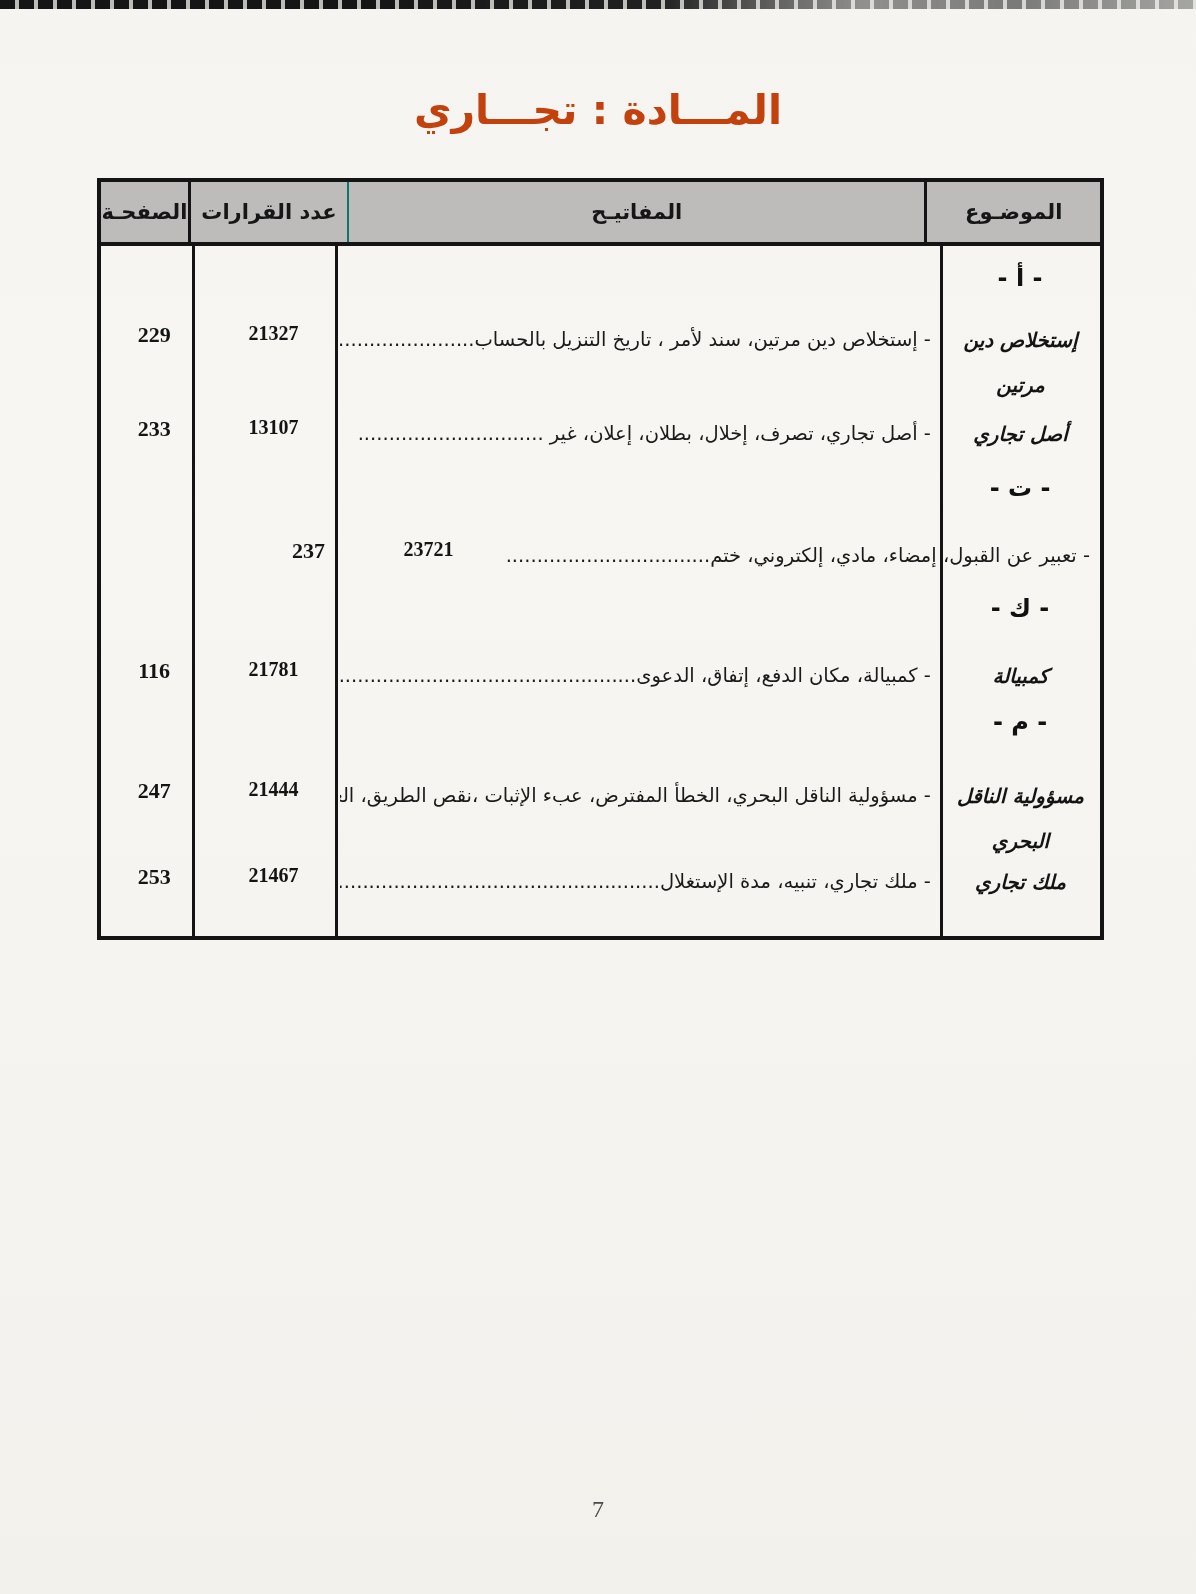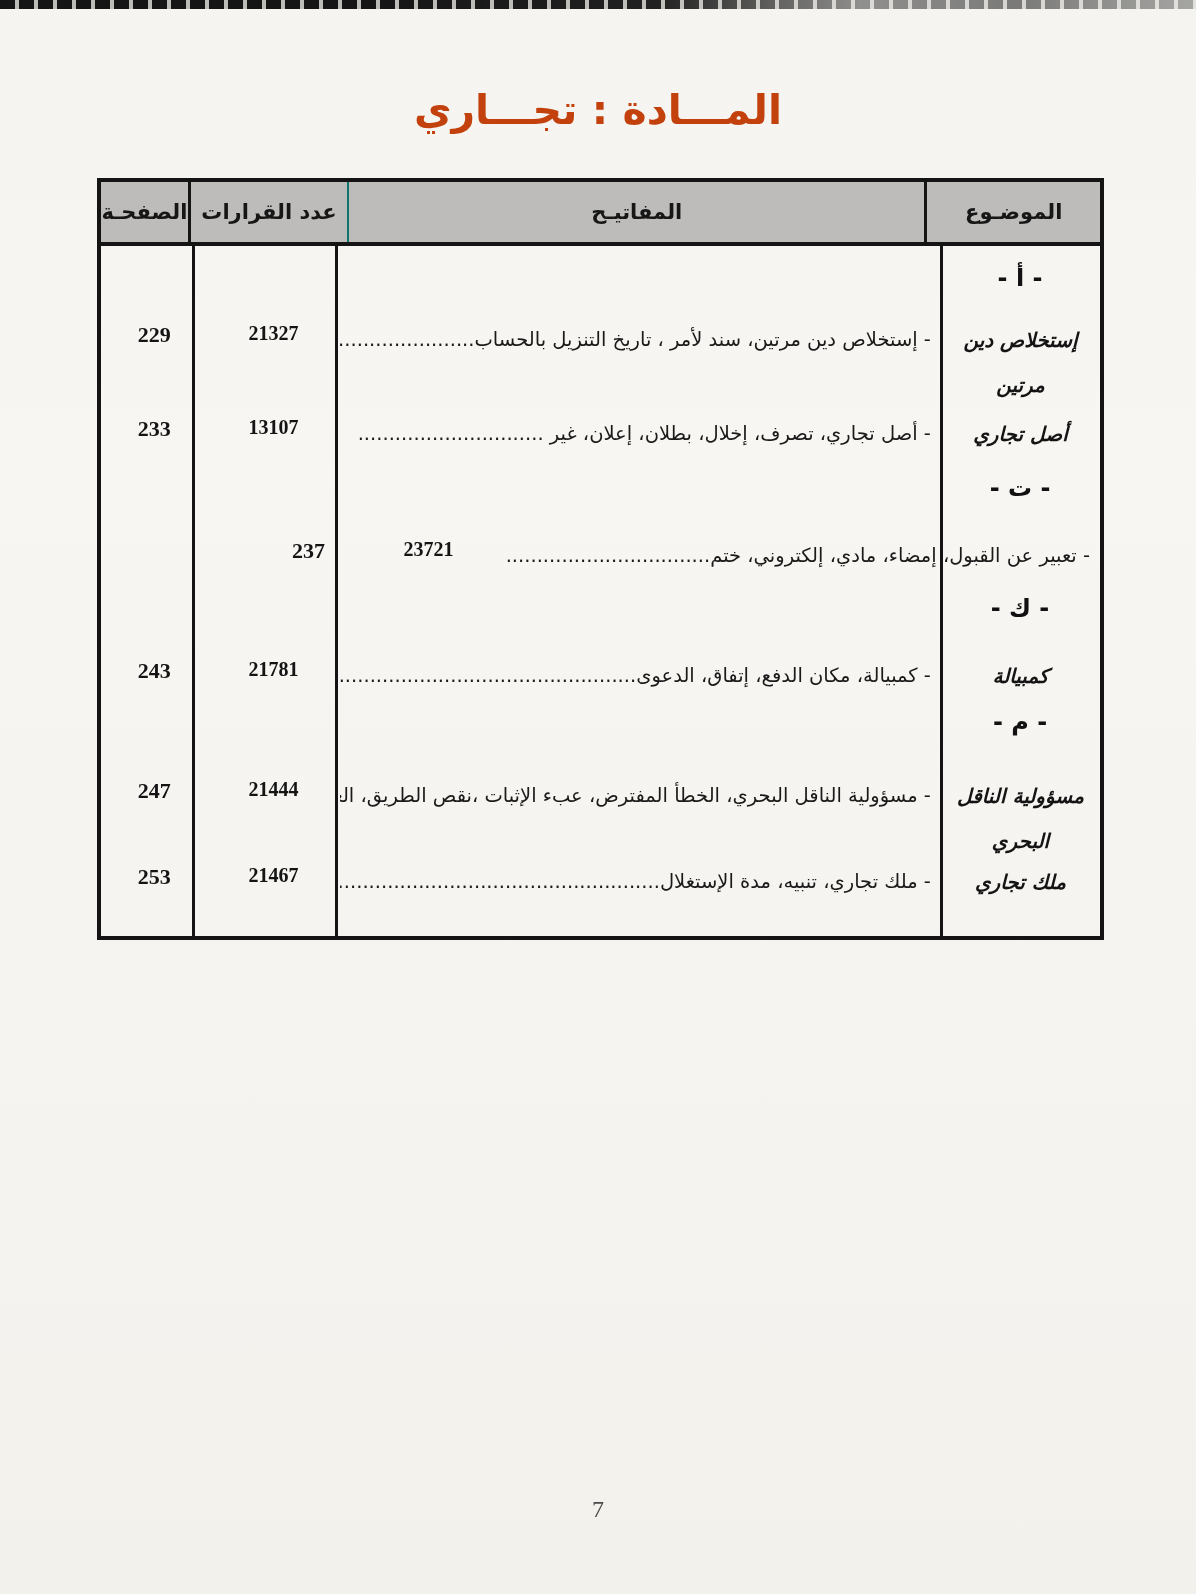--- a/index.html
+++ b/index.html
@@ -153,21 +153,21 @@
       <div class="cell c-decisions">23721</div>
       <div class="cell c-page">237</div>
     </div>
 
     <div class="section-letter" style="top:348px">- ك -</div>
 
     <div class="entry" style="top:408px">
       <div class="cell c-subject">كمبيالة</div>
       <div class="cell c-keys">- كمبيالة، مكان الدفع، إتفاق، الدعوى.............................................................</div>
       <div class="cell c-decisions">21781</div>
-      <div class="cell c-page">243</div>
+      <div class="cell c-page">116</div>
     </div>
 
     <div class="section-letter" style="top:462px">- م -</div>
 
     <div class="entry" style="top:528px">
       <div class="cell c-subject">مسؤولية الناقل البحري</div>
       <div class="cell c-keys">- مسؤولية الناقل البحري، الخطأ المفترض، عبء الإثبات ،نقص الطريق، العرف</div>
       <div class="cell c-decisions">21444</div>
       <div class="cell c-page">247</div>
     </div>

